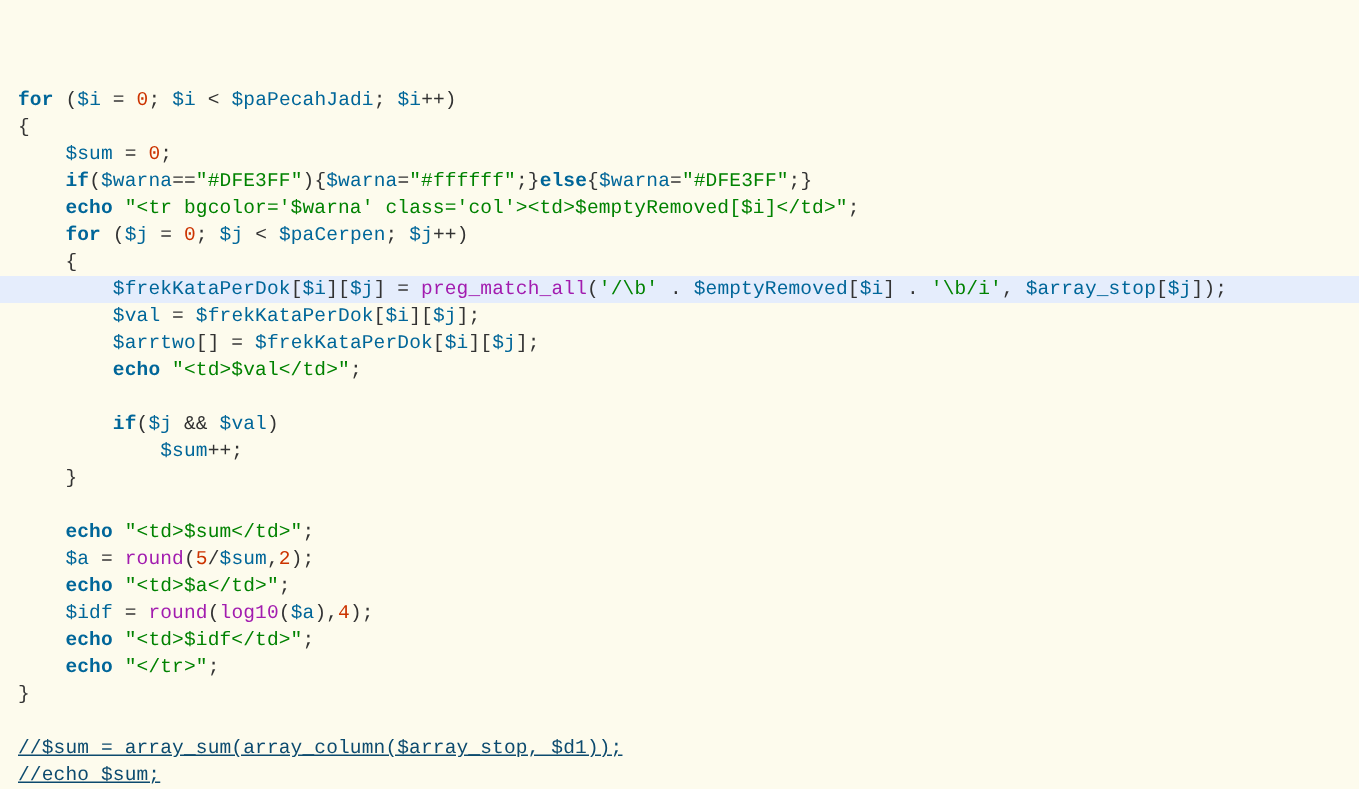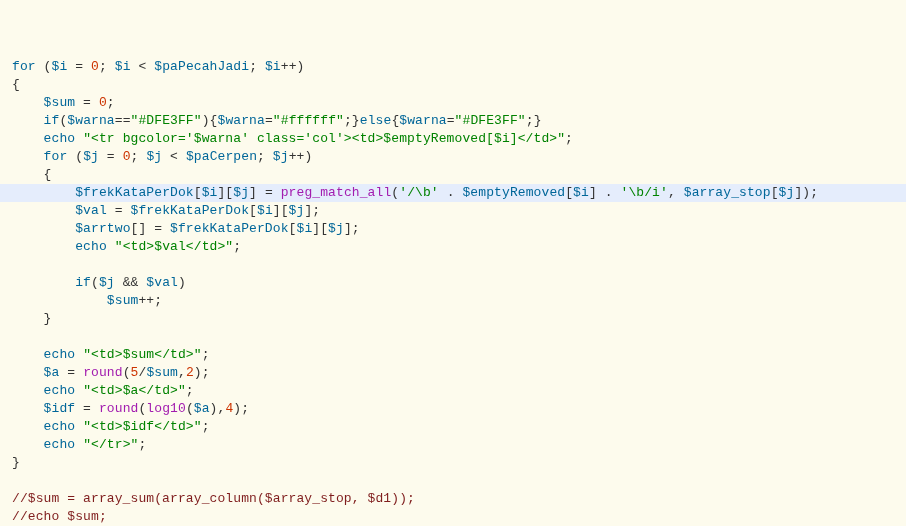--- a/index.html
+++ b/index.html
@@ -28,27 +28,27 @@
     position: absolute;
     left: 0;
     width: 906px;
     height: 18px;
     background: #E5EDFC;
     z-index: 0;
     top: 184px; 
   }
   .code-content { position: relative; z-index: 1; }
 
-  .kw   { color: #006699; font-weight: normal; }   
+  .kw   { color: #006699; font-weight: bold; }   
   .var  { color: #006699; }                       
   .num  { color: #CC3300; }                       
   .str  { color: #008200; }                       
   .punc { color: #333333; }                       
   .fn   { color: #a21caf; }                       
-  .cmt  { color: #7f1d1d; }                       
+  .cmt  { color: #0c4a6e; text-decoration: underline; }                       
 </style>
 </head>
 <body>
 
 <div class="editor">
   <div class="highlighted-line" style="top: 184px;"></div>
   <div class="code-content" id="code-content"><span class="line"><span class="kw">for</span><span class="punc"> (</span><span class="var">$i</span><span class="punc"> = </span><span class="num">0</span><span class="punc">; </span><span class="var">$i</span><span class="punc"> &lt; </span><span class="var">$paPecahJadi</span><span class="punc">; </span><span class="var">$i</span><span class="punc">++)</span></span><span class="line"><span class="punc">{</span></span><span class="line"><span>    </span><span class="var">$sum</span><span class="punc"> = </span><span class="num">0</span><span class="punc">;</span></span><span class="line"><span>    </span><span class="kw">if</span><span class="punc">(</span><span class="var">$warna</span><span class="punc">==</span><span class="str">"#DFE3FF"</span><span class="punc">){</span><span class="var">$warna</span><span class="punc">=</span><span class="str">"#ffffff"</span><span class="punc">;}</span><span class="kw">else</span><span class="punc">{</span><span class="var">$warna</span><span class="punc">=</span><span class="str">"#DFE3FF"</span><span class="punc">;}</span></span><span class="line"><span>    </span><span class="kw">echo</span><span class="punc"> </span><span class="str">"&lt;tr bgcolor='$warna' class='col'&gt;&lt;td&gt;$emptyRemoved[$i]&lt;/td&gt;"</span><span class="punc">;</span></span><span class="line"><span>    </span><span class="kw">for</span><span class="punc"> (</span><span class="var">$j</span><span class="punc"> = </span><span class="num">0</span><span class="punc">; </span><span class="var">$j</span><span class="punc"> &lt; </span><span class="var">$paCerpen</span><span class="punc">; </span><span class="var">$j</span><span class="punc">++)</span></span><span class="line"><span>    </span><span class="punc">{</span></span><span class="line"><span>        </span><span class="var">$frekKataPerDok</span><span class="punc">[</span><span class="var">$i</span><span class="punc">][</span><span class="var">$j</span><span class="punc">] = </span><span class="fn">preg_match_all</span><span class="punc">(</span><span class="str">'/\b'</span><span class="punc"> . </span><span class="var">$emptyRemoved</span><span class="punc">[</span><span class="var">$i</span><span class="punc">] . </span><span class="str">'\b/i'</span><span class="punc">, </span><span class="var">$array_stop</span><span class="punc">[</span><span class="var">$j</span><span class="punc">]);</span></span><span class="line"><span>        </span><span class="var">$val</span><span class="punc"> = </span><span class="var">$frekKataPerDok</span><span class="punc">[</span><span class="var">$i</span><span class="punc">][</span><span class="var">$j</span><span class="punc">];</span></span><span class="line"><span>        </span><span class="var">$arrtwo</span><span class="punc">[] = </span><span class="var">$frekKataPerDok</span><span class="punc">[</span><span class="var">$i</span><span class="punc">][</span><span class="var">$j</span><span class="punc">];</span></span><span class="line"><span>        </span><span class="kw">echo</span><span class="punc"> </span><span class="str">"&lt;td&gt;$val&lt;/td&gt;"</span><span class="punc">;</span></span><span class="line"><span>        </span></span><span class="line"><span>        </span><span class="kw">if</span><span class="punc">(</span><span class="var">$j</span><span class="punc"> &amp;&amp; </span><span class="var">$val</span><span class="punc">)</span></span><span class="line"><span>            </span><span class="var">$sum</span><span class="punc">++;</span></span><span class="line"><span>    </span><span class="punc">}</span></span><span class="line"><span>    </span></span><span class="line"><span>    </span><span class="kw">echo</span><span class="punc"> </span><span class="str">"&lt;td&gt;$sum&lt;/td&gt;"</span><span class="punc">;</span></span><span class="line"><span>    </span><span class="var">$a</span><span class="punc"> = </span><span class="fn">round</span><span class="punc">(</span><span class="num">5</span><span class="punc">/</span><span class="var">$sum</span><span class="punc">,</span><span class="num">2</span><span class="punc">);</span></span><span class="line"><span>    </span><span class="kw">echo</span><span class="punc"> </span><span class="str">"&lt;td&gt;$a&lt;/td&gt;"</span><span class="punc">;</span></span><span class="line"><span>    </span><span class="var">$idf</span><span class="punc"> = </span><span class="fn">round</span><span class="punc">(</span><span class="fn">log10</span><span class="punc">(</span><span class="var">$a</span><span class="punc">),</span><span class="num">4</span><span class="punc">);</span></span><span class="line"><span>    </span><span class="kw">echo</span><span class="punc"> </span><span class="str">"&lt;td&gt;$idf&lt;/td&gt;"</span><span class="punc">;</span></span><span class="line"><span>    </span><span class="kw">echo</span><span class="punc"> </span><span class="str">"&lt;/tr&gt;"</span><span class="punc">;</span></span><span class="line"><span class="punc">}</span></span><span class="line"></span><span class="line"><span class="cmt">//$sum = array_sum(array_column($array_stop, $d1));</span></span><span class="line"><span class="cmt">//echo $sum;</span></span></div>
 </div>
 
 </body></html>

